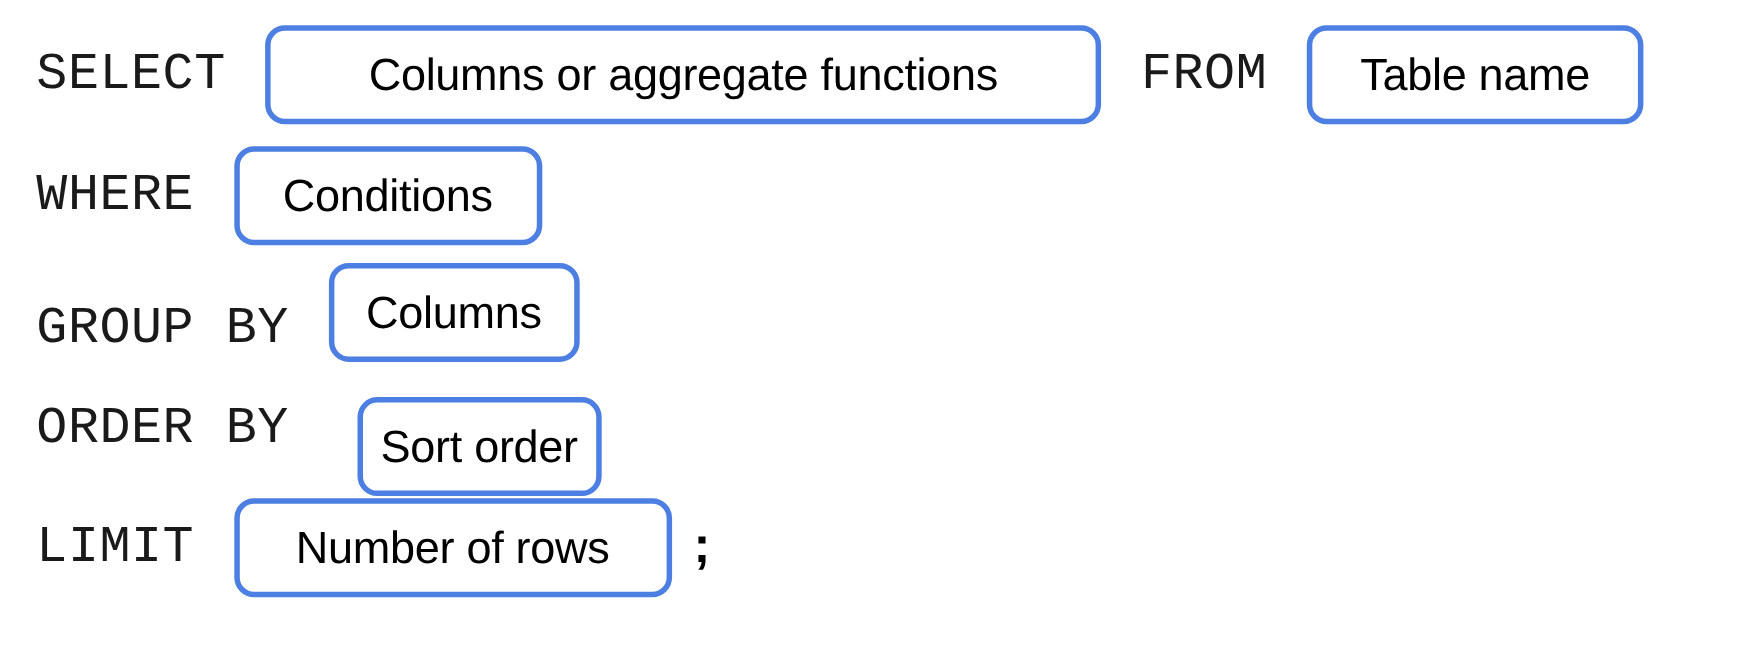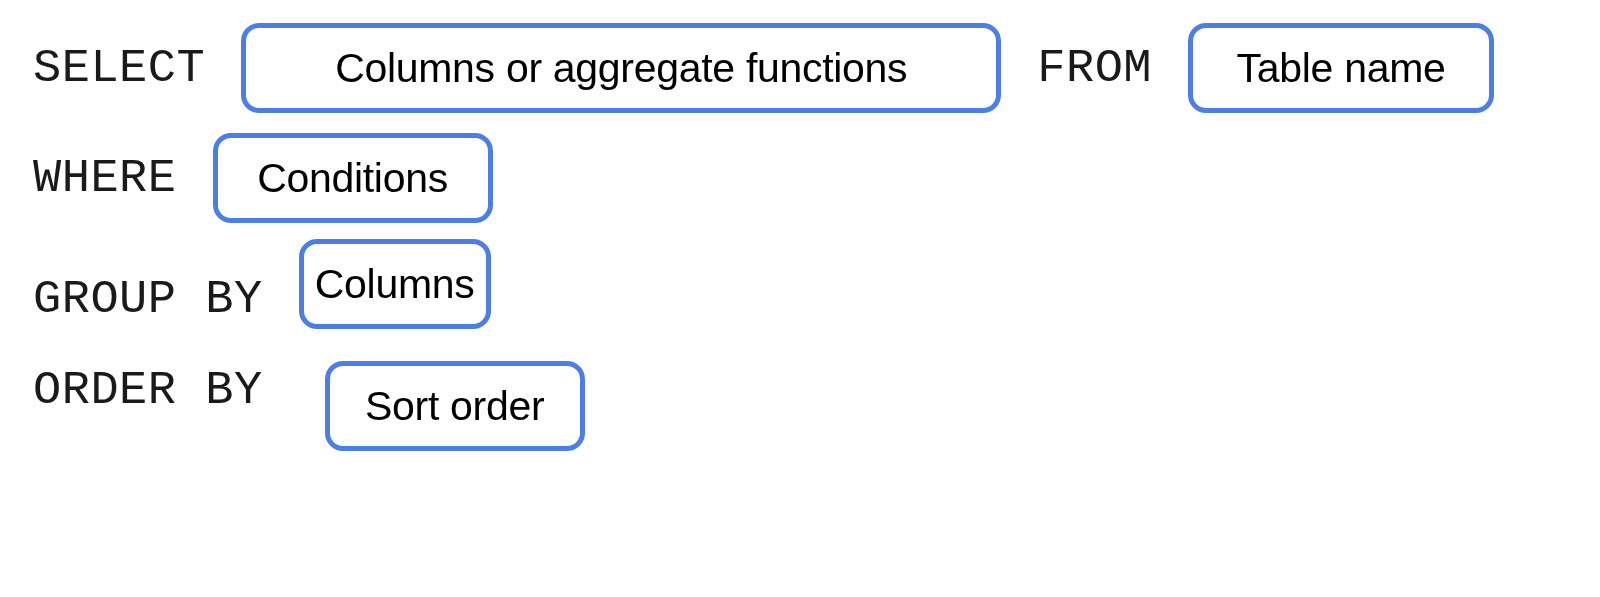--- a/index.html
+++ b/index.html
@@ -99,28 +99,36 @@
     <span class="keyword kw-indent" style="color: rgb(26, 26, 26);">WHERE</span>
     <span class="gap-md"></span>
     <div class="slot" style="width: 280px; border-color: rgb(77, 127, 227);">
       <span class="slot-label">Conditions</span>
     </div>
   </div>
 
   <div class="row" id="row-group">
     <span class="keyword kw-indent" style="color: rgb(26, 26, 26); margin-top: 30px;">GROUP BY</span>
     <span class="gap-md"></span>
-    <div class="slot" style="width: 192px; border-color: rgb(77, 127, 227);">
+    <div class="slot" style="width: 228px; border-color: rgb(77, 127, 227);">
       <span class="slot-label">Columns</span>
     </div>
   </div>
 
   <div class="row" id="row-order">
     <span class="keyword kw-indent" style="color: rgb(26, 26, 26);">ORDER BY</span>
     <span class="gap-md"></span>
     <span class="gap-sm" style="width:26px;"></span>
-    <div class="slot" style="width: 260px; border-color: rgb(77, 127, 227); margin-top: 32px;">
+    <div class="slot" style="width: 222px; border-color: rgb(77, 127, 227); margin-top: 32px;">
       <span class="slot-label">Sort order</span>
     </div>
   </div>
 
+  <div class="row" id="row-limit">
+    <span class="keyword kw-indent" style="color: rgb(26, 26, 26);">LIMIT</span>
+    <span class="gap-md"></span>
+    <div class="slot" style="width: 398px; border-color: rgb(77, 127, 227);">
+      <span class="slot-label">Number of rows</span>
+    </div>
+    <span class="terminator">;</span>
+  </div>
 
 </div>
 
 </body></html>

